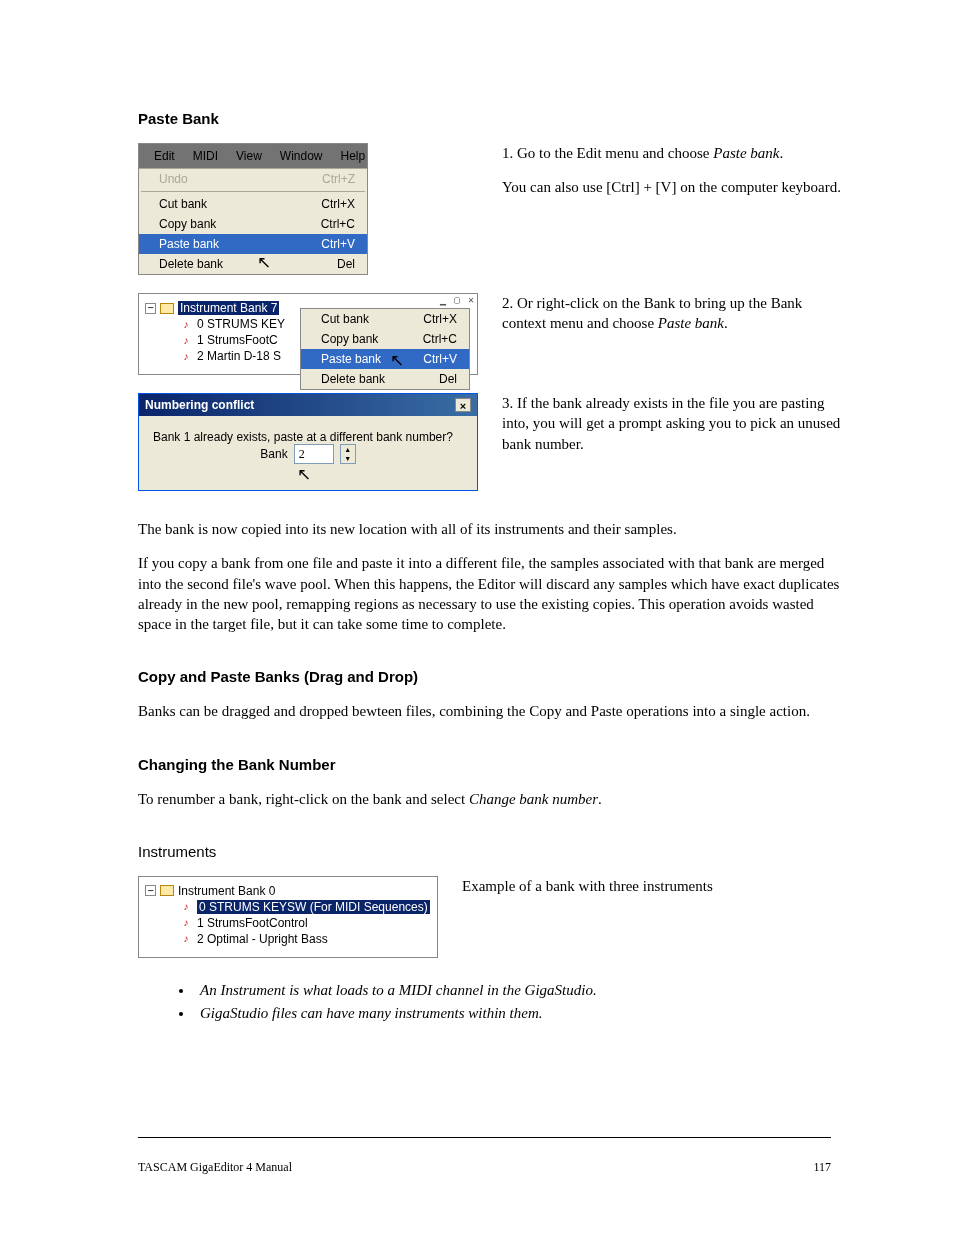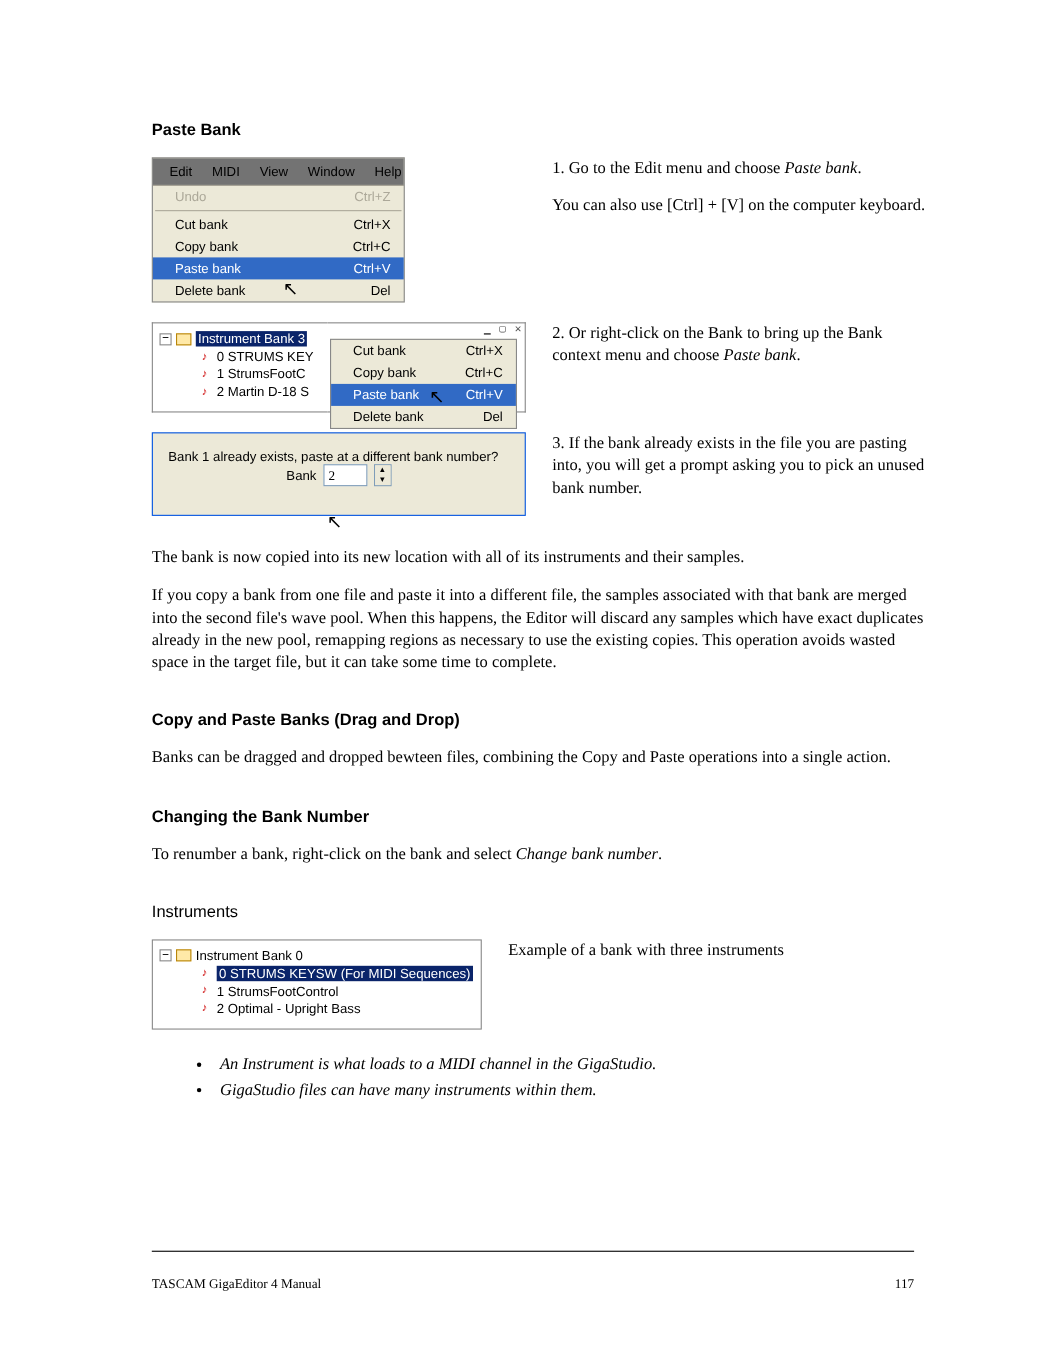--- a/index.html
+++ b/index.html
@@ -85,21 +85,21 @@
       <p>You can also use [Ctrl] + [V] on the computer keyboard.</p>
     </div>
   </div>
 
   <div class="row">
     <div style="width:340px; flex:0 0 340px; display:flex; gap:0;">
       <div class="tree" style="width:160px; border-right:none; padding-right:0;">
         <div class="tree-line">
             <span class="expander">−</span> 
             <span class="folder-icon"></span> 
-            <span class="sel" style="background:#0a246a;color:#fff;padding:0 2px;">Instrument Bank 3</span>
+            <span class="sel" style="background:#0a246a;color:#fff;padding:0 2px;">Instrument Bank 7</span>
           </div>
         <div class="tree-line" style="padding-left:34px;">
             <span class="inst-icon">♪</span>
             <span>0 STRUMS KEY</span>
           </div>
         <div class="tree-line" style="padding-left:34px;">
             <span class="inst-icon">♪</span>
             <span>1 StrumsFootC</span>
           </div>
         <div class="tree-line" style="padding-left:34px;">
@@ -131,20 +131,24 @@
       </div>
     </div>
     <div class="rtext" style="flex:1;">
       <p><span>2. Or right-click on the Bank to bring up the Bank context menu and choose </span><i>Paste bank</i><span>.</span></p>
     </div>
   </div>
 
   <div class="row" style="margin-bottom:28px;">
     <div style="width:340px; flex:0 0 340px;">
       <div class="dlg" style="position:relative;">
+        <div class="dlg-title">
+          <span>Numbering conflict</span>
+          <span class="dlg-close">×</span>
+        </div>
         <div class="dlg-body">
           <div class="msg">Bank 1 already exists, paste at a different bank number?</div>
           <div class="spin-wrap">
             <span>Bank</span>
             <input class="spin-input" value="2" style="">
             <div class="spin-btns">
                 <div>▲</div>
                 <div>▼</div>
               </div>
           </div>

